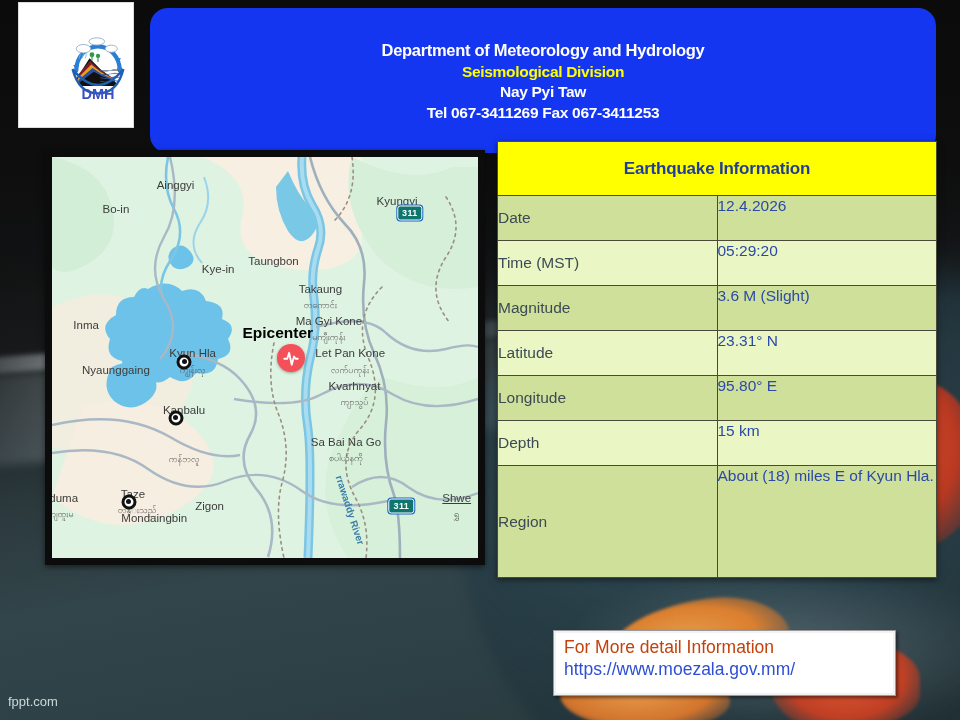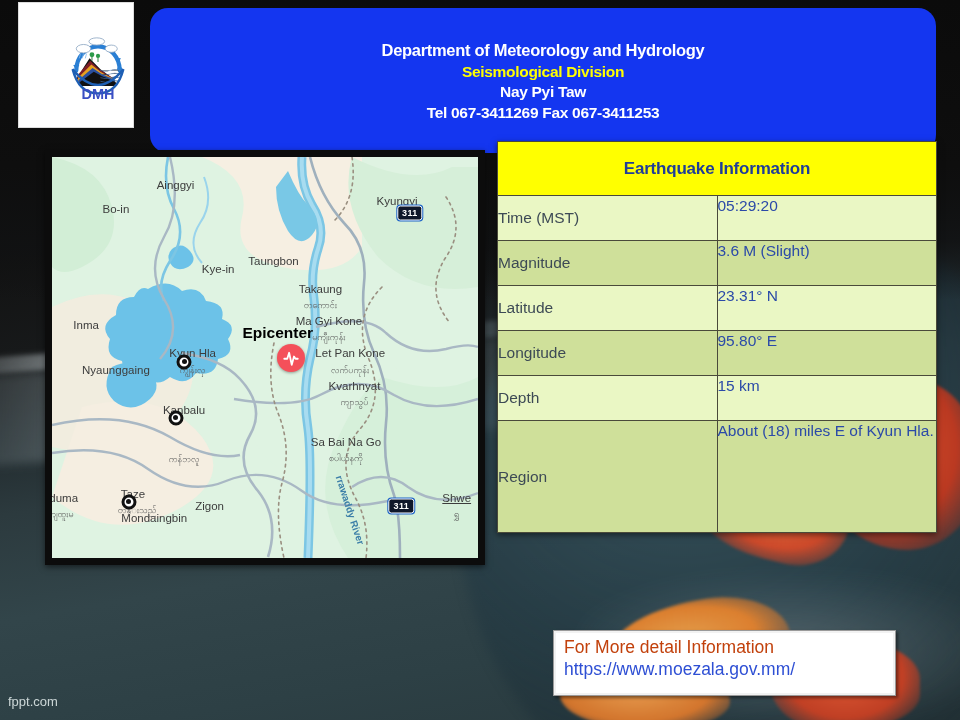--- a/index.html
+++ b/index.html
@@ -122,21 +122,21 @@
     background: #ffffff; border: 3.4px solid #111111;
     transform: translate(-50%,-50%);
   }
   .town-dot::after {
     content: ""; position: absolute; left: 50%; top: 50%;
     width: 5px; height: 5px; border-radius: 50%; background: #111111;
     transform: translate(-50%,-50%);
   }
   .shield {
     position: absolute; transform: translate(-50%,-50%);
-    background: #0f172a; color: #ffffff;
+    background: #0f766e; color: #ffffff;
     font-size: 9px; font-weight: bold;
     padding: 1px 4px 2px 4px; border-radius: 3px;
     border: 1.5px solid #ffffff;
     box-shadow: 0 0 0 1px #1b62c7;
     letter-spacing: 0.3px;
   }
   .epi-marker {
     position: absolute; width: 28px; height: 28px; border-radius: 50%;
     background: #f4505a; transform: translate(-50%,-50%);
     display: flex; align-items: center; justify-content: center;
@@ -361,20 +361,24 @@
         <div class="shield" style="left: 84%; top: 14%;">311</div>
         <div class="shield" style="left: 82%; top: 87%;">311</div>
       </div>
   </div>
 
   <table class="info-table">
     <tbody id="info-tbody">
       <tr>
         <th class="tbl-title" colspan="2">Earthquake Information</th>
       </tr>
+    <tr class="row-a row-h">
+          <td class="lbl">Date</td>
+          <td class="val">12.4.2026</td>
+        </tr>
         <tr class="row-b row-h">
           <td class="lbl">Time (MST)</td>
           <td class="val">05:29:20</td>
         </tr>
         <tr class="row-a row-h">
           <td class="lbl">Magnitude</td>
           <td class="val">3.6 M (Slight)</td>
         </tr>
         <tr class="row-b row-h">
           <td class="lbl">Latitude</td>

